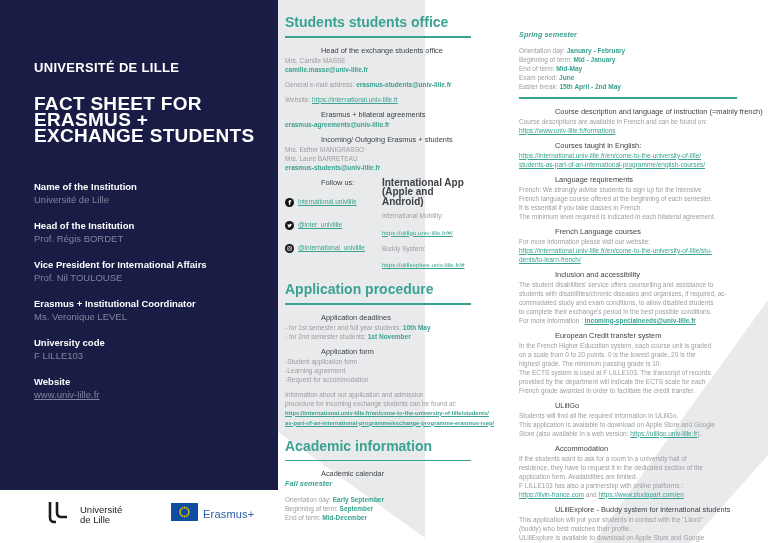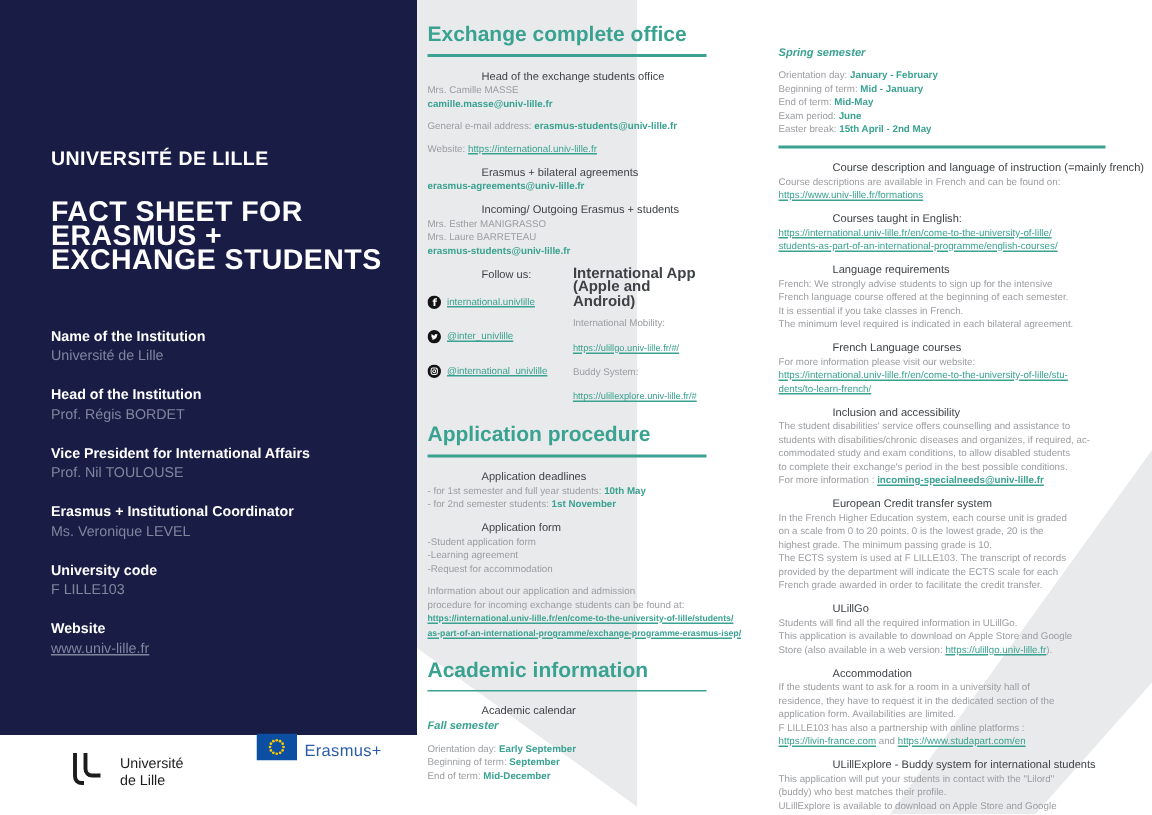--- a/index.html
+++ b/index.html
@@ -12,32 +12,32 @@
   .page{position:relative;width:768px;height:543px;background:#fff;overflow:hidden;}
 
   
   .shape-ribbon{position:absolute;left:278px;top:0;width:147px;height:538px;background:var(--lightgray);
     clip-path:polygon(0 0,100% 0,100% 100%,0 80.3%);}
   .shape-stripe{position:absolute;left:568px;top:300px;width:200px;height:243px;background:var(--lightgray);
     clip-path:polygon(100% 0,100% 63.8%,61% 100%,12.5% 100%);}
 
   
   .sidebar{position:absolute;left:0;top:0;width:278px;height:490px;background:var(--navy);color:#fff;
-    padding:98px 20px 0 34px;}
+    padding:60px 20px 0 34px;}
   .side-title{font-size:13px;font-weight:bold;letter-spacing:.3px;margin-bottom:21px;}
   .side-sub{font-size:19px;font-weight:bold;line-height:16px;letter-spacing:.3px;margin-bottom:36px;}
   .field{margin-bottom:13px;}
   .field-label{font-size:9.5px;font-weight:bold;line-height:13px;color:#fff;}
   .field-value{font-size:9.5px;line-height:13px;color:var(--sideval);}
   .field-value.u{text-decoration:underline;}
 
   
   .logo-ul{position:absolute;left:46px;top:499px;display:flex;align-items:center;gap:10px;}
   .logo-ul-text{font-size:9.5px;line-height:10.5px;color:#1c1c1c;}
-  .logo-erasmus{position:absolute;left:171px;top:489px;display:flex;align-items:center;gap:5px;}
+  .logo-erasmus{position:absolute;left:171px;top:503px;display:flex;align-items:center;gap:5px;}
   .logo-erasmus-text{font-size:11px;color:var(--eutext);letter-spacing:.2px;}
 
   
   .col{position:absolute;}
   .col-middle{left:285px;top:14px;width:186px;}
   .col-right{left:519px;top:30px;width:218px;}
 
   .sec-heading{font-size:14px;font-weight:bold;color:var(--teal);line-height:17px;margin-top:10px;white-space:nowrap;}
   .sec-heading.first{margin-top:0;}
   .sec-rule{height:1.6px;background:var(--teal);margin:5px 0 8px 0;}
@@ -133,21 +133,21 @@
           <circle cx="13.5" cy="4.5" r="0.9"></circle>
             <circle cx="15.75" cy="5.1" r="0.9"></circle>
             <circle cx="17.4" cy="6.75" r="0.9"></circle>
         </g>
       </svg>
     </span>
     <span class="logo-erasmus-text">Erasmus+</span>
   </div>
 
   <div class="col col-middle" id="col-middle">
-      <div class="sec-heading first">Exchange complete office</div>
+      <div class="sec-heading first">Students students office</div>
       <div class="sec-rule"></div>
       <div class="grp">
         <div class="grp-title">Head of the exchange students office</div>
         <div class="ln"><span class="sp s-gray">Mrs. Camille MASSE</span></div>
         <div class="ln"><span class="sp s-teal">camille.masse@univ-lille.fr</span></div>
       </div>
       <div class="grp">
         <div class="ln"><span class="sp s-gray">General e-mail address: </span><span class="sp s-teal">erasmus-students@univ-lille.fr</span></div>
       </div>
       <div class="grp">

